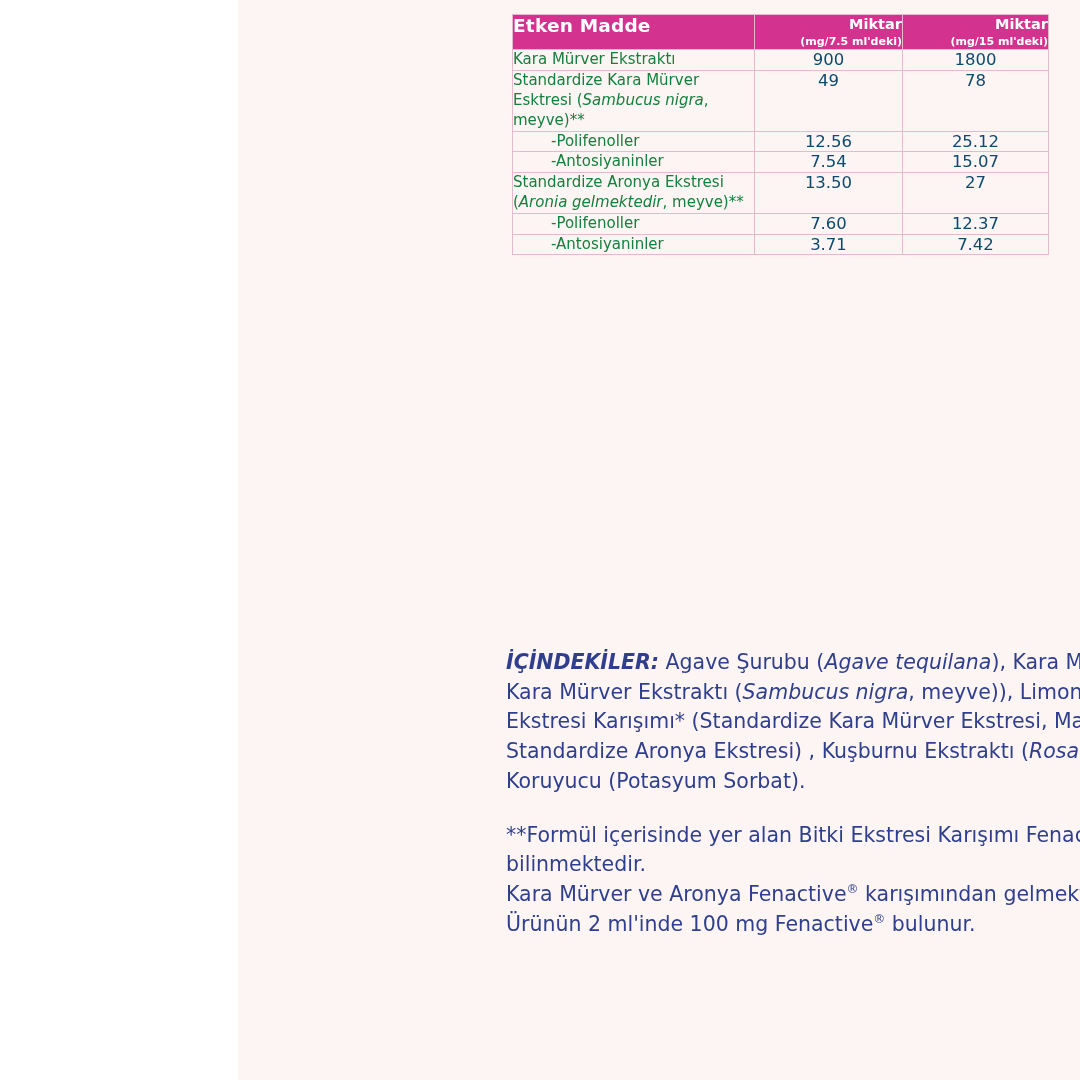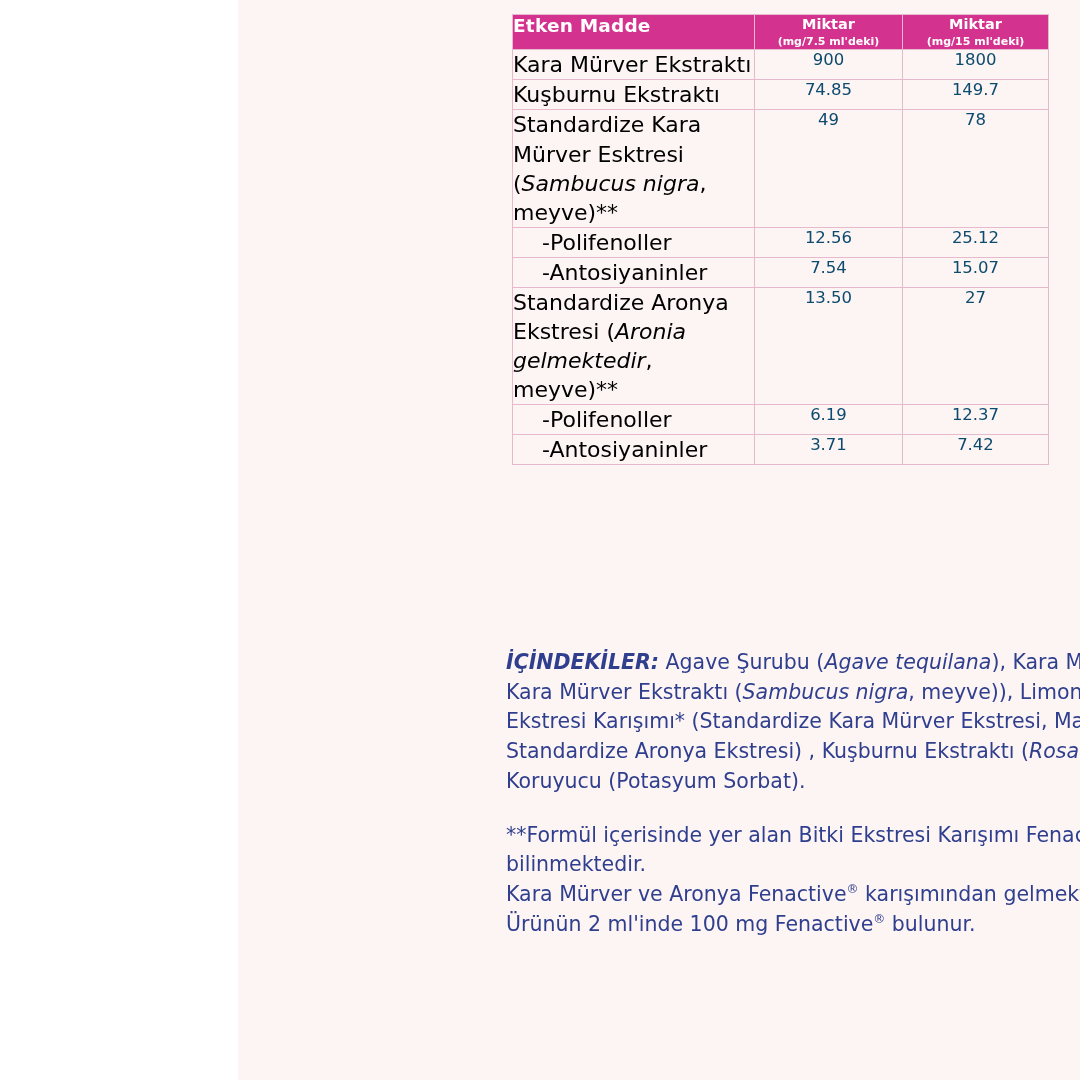--- a/index.html
+++ b/index.html
@@ -49,40 +49,40 @@
     color: #ffffff;
     border: 1px solid #d4328f;
   }
   .hdr-main {
     text-align: left;
     padding: 12px 0 12px 14px;
     font-size: 18.5px;
     letter-spacing: .2px;
   }
   .hdr-amt {
-    text-align: center;
+    text-align: right;
     padding: 8px 4px 9px 4px;
     line-height: 1.35;
     margin-left: 16px;
   }
   .hdr-amt .l1 { font-size: 14.5px; display: block; }
   .hdr-amt .l2 { font-size: 11px; display: block; }
 
   tbody td {
     color: #2b3a8f;
   }
   td.name {
     text-align: left;
     padding: 11px 8px 11px 14px;
-    font-size: 22px;
+    font-size: 15px;
     line-height: 1.32;
-    color: #000000;
+    color: #15803d;
   }
   td.name.sub {
-    padding-left: 29px;
+    padding-left: 38px;
   }
   td.val {
     text-align: center;
     padding: 11px 4px;
     font-size: 16.5px;
     color: #0c4a6e;
   }
   em.sci {
     font-style: italic;
   }
@@ -130,25 +130,20 @@
             </th>
           </tr>
         </thead>
         <tbody>
             <tr>
               <td class="name">Kara Mürver Ekstraktı</td>
               <td class="val">900</td>
               <td class="val">1800</td>
             </tr>
             <tr>
-              <td class="name">Kuşburnu Ekstraktı</td>
-              <td class="val">74.85</td>
-              <td class="val">149.7</td>
-            </tr>
-            <tr>
               <td class="name"><span>Standardize Kara Mürver Esktresi (</span><em class="sci">Sambucus nigra</em><span>, meyve)**</span></td>
               <td class="val">49</td>
               <td class="val">78</td>
             </tr>
             <tr>
               <td class="name sub">-Polifenoller</td>
               <td class="val">12.56</td>
               <td class="val">25.12</td>
             </tr>
             <tr>
@@ -156,21 +151,21 @@
               <td class="val">7.54</td>
               <td class="val">15.07</td>
             </tr>
             <tr>
               <td class="name"><span>Standardize Aronya Ekstresi (</span><em class="sci">Aronia gelmektedir</em><span>, meyve)**</span></td>
               <td class="val">13.50</td>
               <td class="val">27</td>
             </tr>
             <tr>
               <td class="name sub">-Polifenoller</td>
-              <td class="val">6.19</td>
+              <td class="val">7.60</td>
               <td class="val">12.37</td>
             </tr>
             <tr>
               <td class="name sub">-Antosiyaninler</td>
               <td class="val">3.71</td>
               <td class="val">7.42</td>
             </tr>
           </tbody>
       </table>
     </div>

